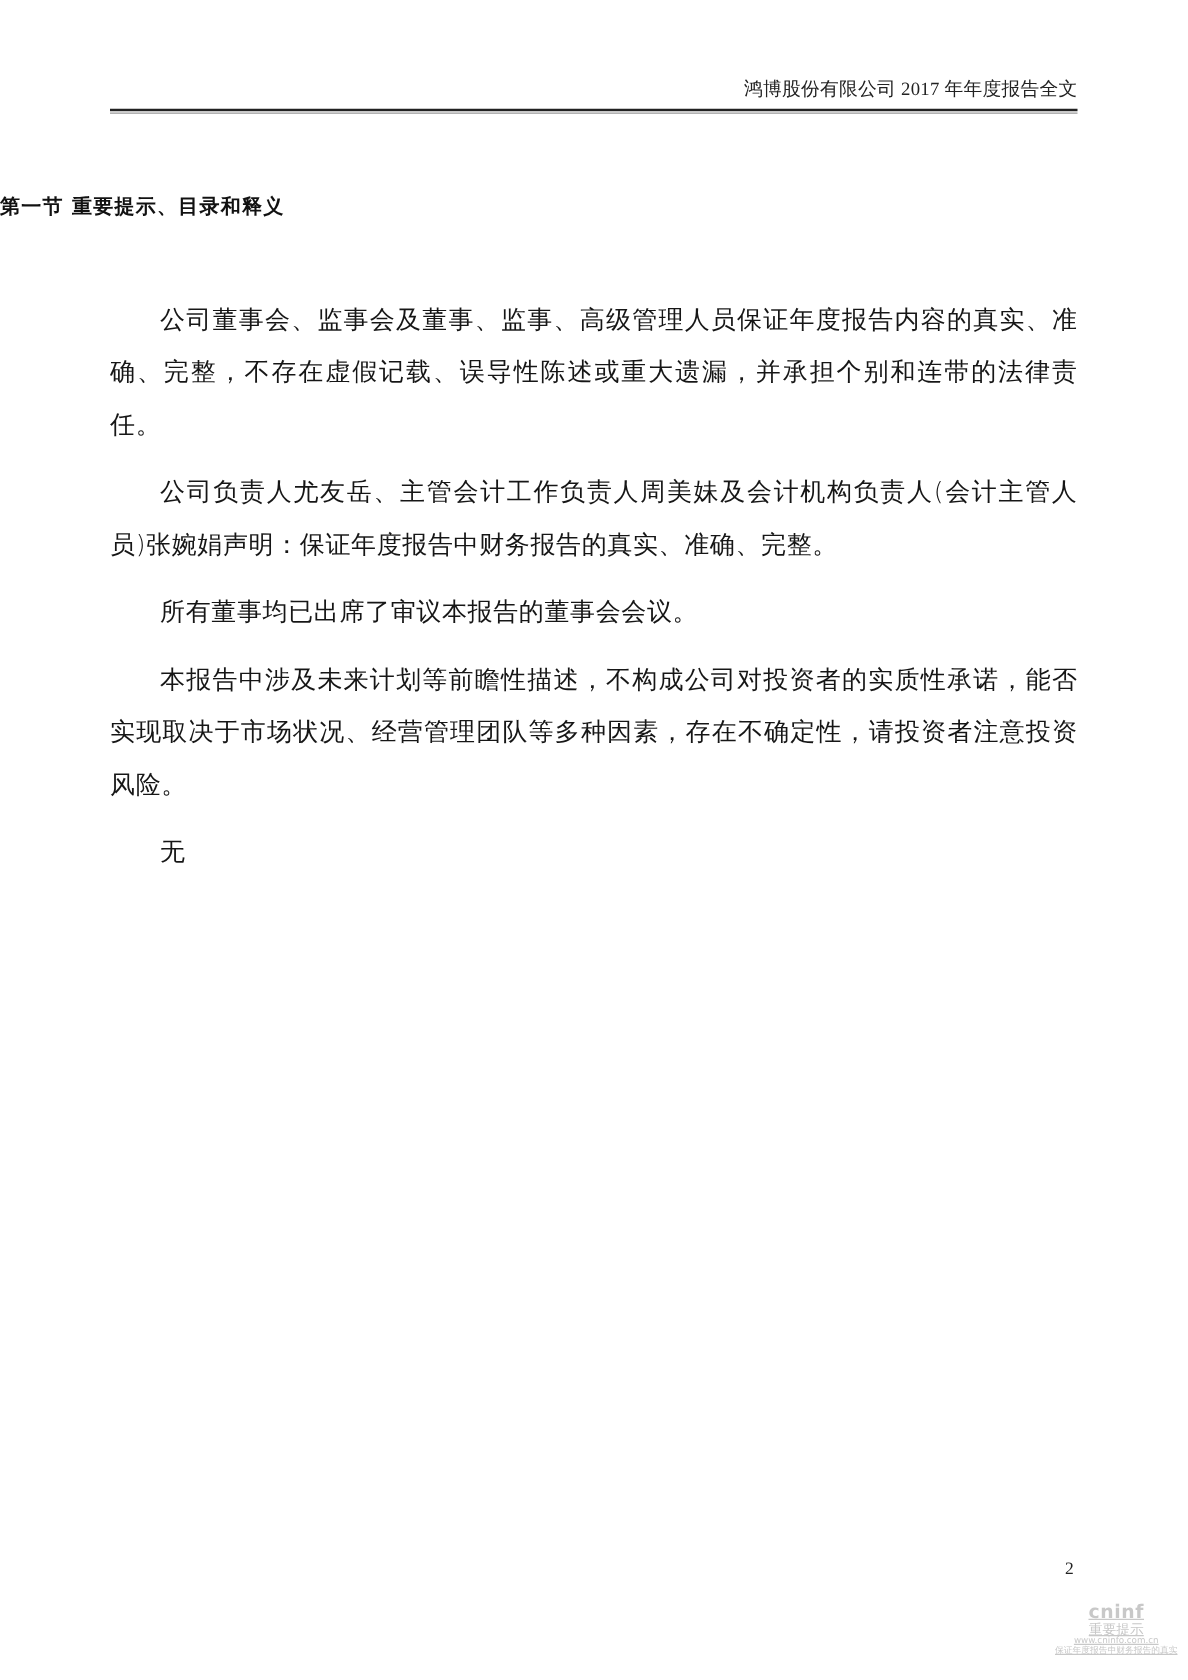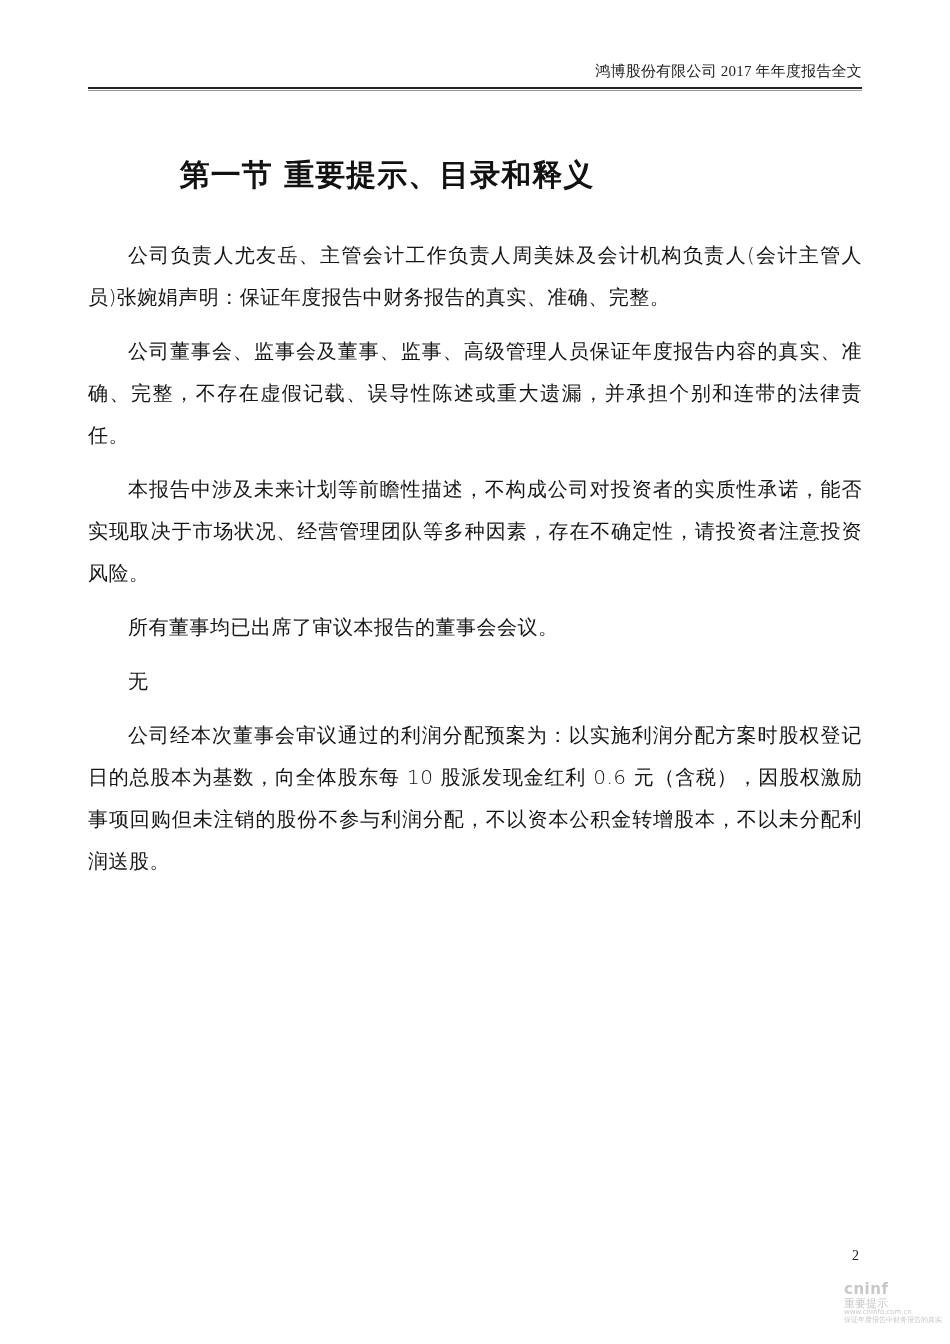--- a/index.html
+++ b/index.html
@@ -35,22 +35,21 @@
       width: 774px;
       top: 90px;
       height: 1px;
       background: #999;
     }
     .title {
       position: absolute;
       left: 0;
       width: 774px;
       top: 155px;
-      text-align: center;
-      font-size: 30px;
+      font-size: 16px;
       font-weight: bold;
       letter-spacing: 1px;
       font-family: "DejaVu Sans", "Liberation Sans", sans-serif;
     }
     .body {
       position: absolute;
       left: 88px;
       width: 774px;
       top: 234px;
       font-size: 20px;
@@ -70,45 +69,46 @@
       left: 852px;
       top: 1248px;
       font-size: 14px;
       font-family: "Liberation Serif", serif;
       color: #222;
     }
     .watermark {
       position: absolute;
       right: 8px;
       top: 1282px;
+      text-align: center;
       color: #c8c8c8;
       font-family: "DejaVu Sans", sans-serif;
       line-height: 1.05;
+      text-decoration: underline;
     }
     .wm-logo { font-size: 15px; font-weight: bold; letter-spacing: 0.5px; }
     .wm-cn { font-size: 11px; }
     .wm-url { font-size: 7px; }
     .wm-sub { font-size: 7px; }
   </style>
 </head>
 <body>
 
 <div class="header-text">鸿博股份有限公司 2017 年年度报告全文</div>
 <div class="header-rule"></div>
 <div class="header-rule2"></div>
 
 <div class="title">第一节  重要提示、目录和释义</div>
 
 <div class="body">
+  <p class="para">公司董事会、监事会及董事、监事、高级管理人员保证年度报告内容的真实、准确、完整，不存在虚假记载、误导性陈述或重大遗漏，并承担个别和连带的法律责任。</p>
   <p class="para">公司负责人尤友岳、主管会计工作负责人周美妹及会计机构负责人(会计主管人员)张婉娟声明：保证年度报告中财务报告的真实、准确、完整。</p>
-  <p class="para">公司董事会、监事会及董事、监事、高级管理人员保证年度报告内容的真实、准确、完整，不存在虚假记载、误导性陈述或重大遗漏，并承担个别和连带的法律责任。</p>
+  <p class="para">所有董事均已出席了审议本报告的董事会会议。</p>
   <p class="para">本报告中涉及未来计划等前瞻性描述，不构成公司对投资者的实质性承诺，能否实现取决于市场状况、经营管理团队等多种因素，存在不确定性，请投资者注意投资风险。</p>
-  <p class="para">所有董事均已出席了审议本报告的董事会会议。</p>
   <p class="para">无</p>
-  <p class="para">公司经本次董事会审议通过的利润分配预案为：以实施利润分配方案时股权登记日的总股本为基数，向全体股东每 10 股派发现金红利 0.6 元（含税），因股权激励事项回购但未注销的股份不参与利润分配，不以资本公积金转增股本，不以未分配利润送股。</p>
 </div>
 
 <div class="page-number">2</div>
 
 <div class="watermark">
   <div class="wm-logo">cninf</div>
   <div class="wm-cn">重要提示</div>
   <div class="wm-url">www.cninfo.com.cn</div>
   <div class="wm-sub">保证年度报告中财务报告的真实</div>
 </div>

